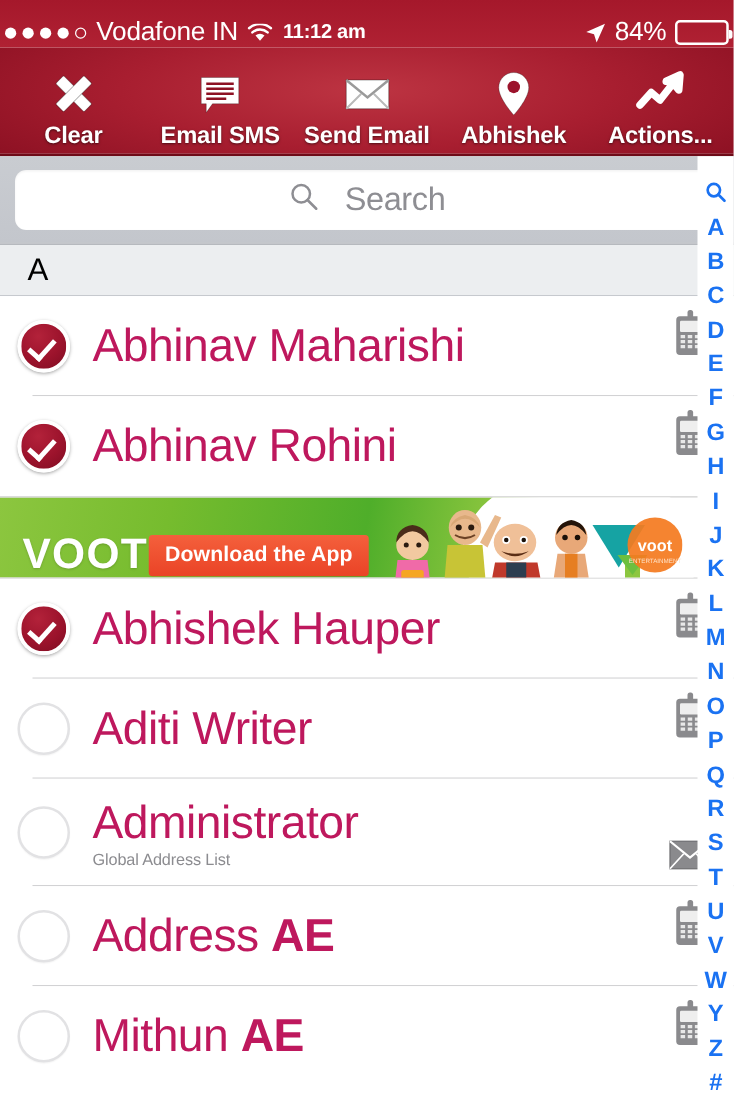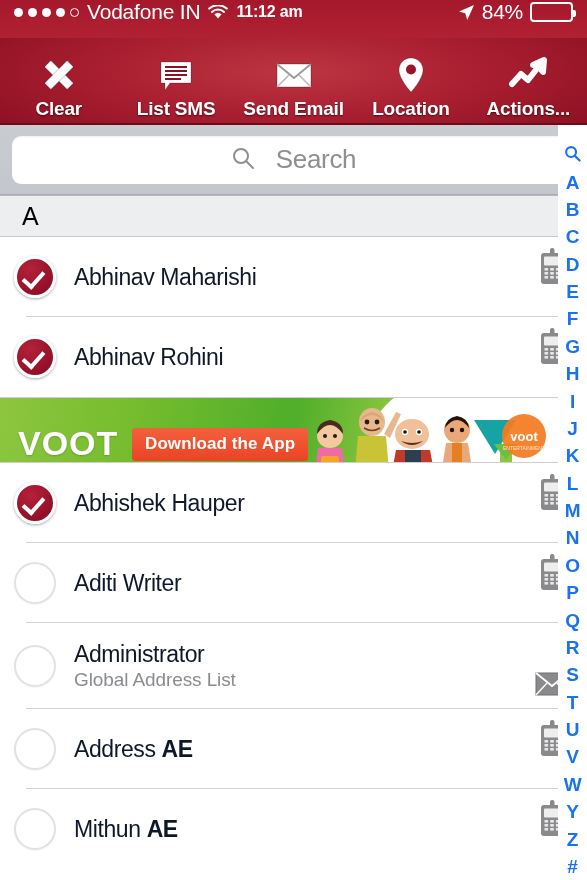--- a/index.html
+++ b/index.html
@@ -10,22 +10,22 @@
     background: #ffffff;
     overflow: hidden;
   }
   #app { position: relative; width: 587px; height: 880px; overflow: hidden; }
 
   
   .statusbar {
     position: relative;
     height: 38px;
     background: linear-gradient(to bottom, #a5182b 0%, #b02133 100%);
-    display: flex; align-items: flex-start;
-    padding: 0 14px;
+    display: flex; align-items: flex-end;
+    padding: 0 4px;
     color: #ffffff;
   }
   .sb-left { display: flex; align-items: center; gap: 8px; flex: 0 0 auto; }
   .dots { display: flex; align-items: center; gap: 5px; }
   .dot { width: 9px; height: 9px; border-radius: 50%; background: #ffffff; }
   .dot.hollow { background: transparent; border: 1.6px solid #ffffff; width: 9px; height: 9px; }
   .carrier { font-size: 21px; letter-spacing: -0.2px; }
   .wifi { display: inline-block; width: 20px; height: 15px; position: relative; }
   .clock { font-size: 16px; font-weight: 600; letter-spacing: -0.2px; }
   .sb-right { margin-left: auto; display: flex; align-items: center; gap: 7px; }
@@ -114,24 +114,24 @@
   }
   .check.on:before {
     content: ""; position: absolute;
     left: 10px; top: 8px;
     width: 9px; height: 17px;
     border: solid #ffffff; border-width: 0 4.5px 4.5px 0;
     transform: rotate(42deg);
   }
 
   .row-text { flex: 1; min-width: 0; display: flex; flex-direction: column; justify-content: center; }
-  .name { font-size: 23px; color: #0f172a; letter-spacing: -0.4px; line-height: 1.16; white-space: nowrap; }
+  .name { font-size: 37px; color: #be185d; letter-spacing: -0.4px; line-height: 1.16; white-space: nowrap; }
   .name .b { font-weight: bold; }
   .name.allbold { font-weight: normal; }
-  .sub { font-size: 19px; color: #8c8c90; letter-spacing: -0.1px; margin-top: 1px; }
+  .sub { font-size: 13px; color: #8c8c90; letter-spacing: -0.1px; margin-top: 1px; }
 
   .row-icon {
     flex: 0 0 auto; width: 70px; display: flex;
     align-items: flex-start; justify-content: center; align-self: stretch;
     padding-top: 10px;
   }
   .row-icon.bottom { align-items: flex-end; padding-top: 0; padding-bottom: 12px; }
 
   
   .ad {
@@ -143,21 +143,21 @@
   .ad-white {
     position: absolute; right: 0; top: -22px; width: 190px; height: 130px;
     background: #ffffff; border-radius: 50%;
   }
   .ad-voot {
     position: absolute; left: 18px; top: 26px;
     color: #ffffff; font-size: 34px; font-weight: bold; letter-spacing: 1px;
     text-shadow: 0 1px 2px rgba(0,0,0,0.18);
   }
   .ad-cta {
-    position: absolute; left: 132px; top: 30px;
+    position: absolute; left: 119px; top: 30px;
     background: linear-gradient(to bottom, #f4603c 0%, #ea4326 100%);
     color: #ffffff; font-size: 17px; font-weight: bold;
     padding: 6px 13px 7px; border-radius: 3px; letter-spacing: 0.1px;
     white-space: nowrap;
   }
   .ad-chars { position: absolute; left: 300px; top: 2px; width: 190px; height: 82px; }
   .ad-logo { position: absolute; right: 14px; top: 12px; width: 76px; height: 62px; }
 
   
   .indexbar {
@@ -229,42 +229,42 @@
         <svg width="40" height="40" viewBox="0 0 40 40">
           <path d="M5 7 H35 V28 H14 L9 35 V28 H5 Z" fill="#ffffff" stroke="rgba(0,0,0,0.25)" stroke-width="0.8"></path>
           <g stroke="#8d1123" stroke-width="2">
             <line x1="9" y1="12" x2="31" y2="12"></line>
             <line x1="9" y1="16" x2="31" y2="16"></line>
             <line x1="9" y1="20" x2="31" y2="20"></line>
             <line x1="9" y1="24" x2="25" y2="24"></line>
           </g>
         </svg>
       </span>
-      <span class="tb-label">List SMS</span>
+      <span class="tb-label">Email SMS</span>
     </div>
 
     <div class="tb-item">
       <span class="tb-icon">
         <svg width="40" height="40" viewBox="0 0 40 40">
           <rect x="3" y="9" width="34" height="23" fill="#ffffff" stroke="rgba(0,0,0,0.3)" stroke-width="0.9"></rect>
           <path d="M3 9 L20 23 L37 9" fill="none" stroke="#9a9a9a" stroke-width="2"></path>
           <path d="M3 32 L15 20 M37 32 L25 20" fill="none" stroke="#b9b9b9" stroke-width="1.6"></path>
         </svg>
       </span>
       <span class="tb-label">Send Email</span>
     </div>
 
     <div class="tb-item">
       <span class="tb-icon">
         <svg width="40" height="40" viewBox="0 0 40 40">
           <path d="M20 3 C13.4 3 8 8.4 8 15 C8 24 20 37 20 37 C20 37 32 24 32 15 C32 8.4 26.6 3 20 3 Z" fill="#ffffff" stroke="rgba(0,0,0,0.25)" stroke-width="0.8"></path>
           <circle cx="20" cy="14.5" r="5" fill="#9c132c"></circle>
         </svg>
       </span>
-      <span class="tb-label">Location</span>
+      <span class="tb-label">Abhishek</span>
     </div>
 
     <div class="tb-item">
       <span class="tb-icon">
         <svg width="40" height="40" viewBox="0 0 40 40">
           <path d="M4 29 L13 19 L20 25 L31 11 L25 10 L36 5 L35 17 L31 12" fill="none" stroke="#ffffff" stroke-width="6" stroke-linejoin="round" stroke-linecap="round"></path>
           <path d="M27 6 L37 4 L35 16 Z" fill="#ffffff"></path>
         </svg>
       </span>
       <span class="tb-label">Actions...</span>

